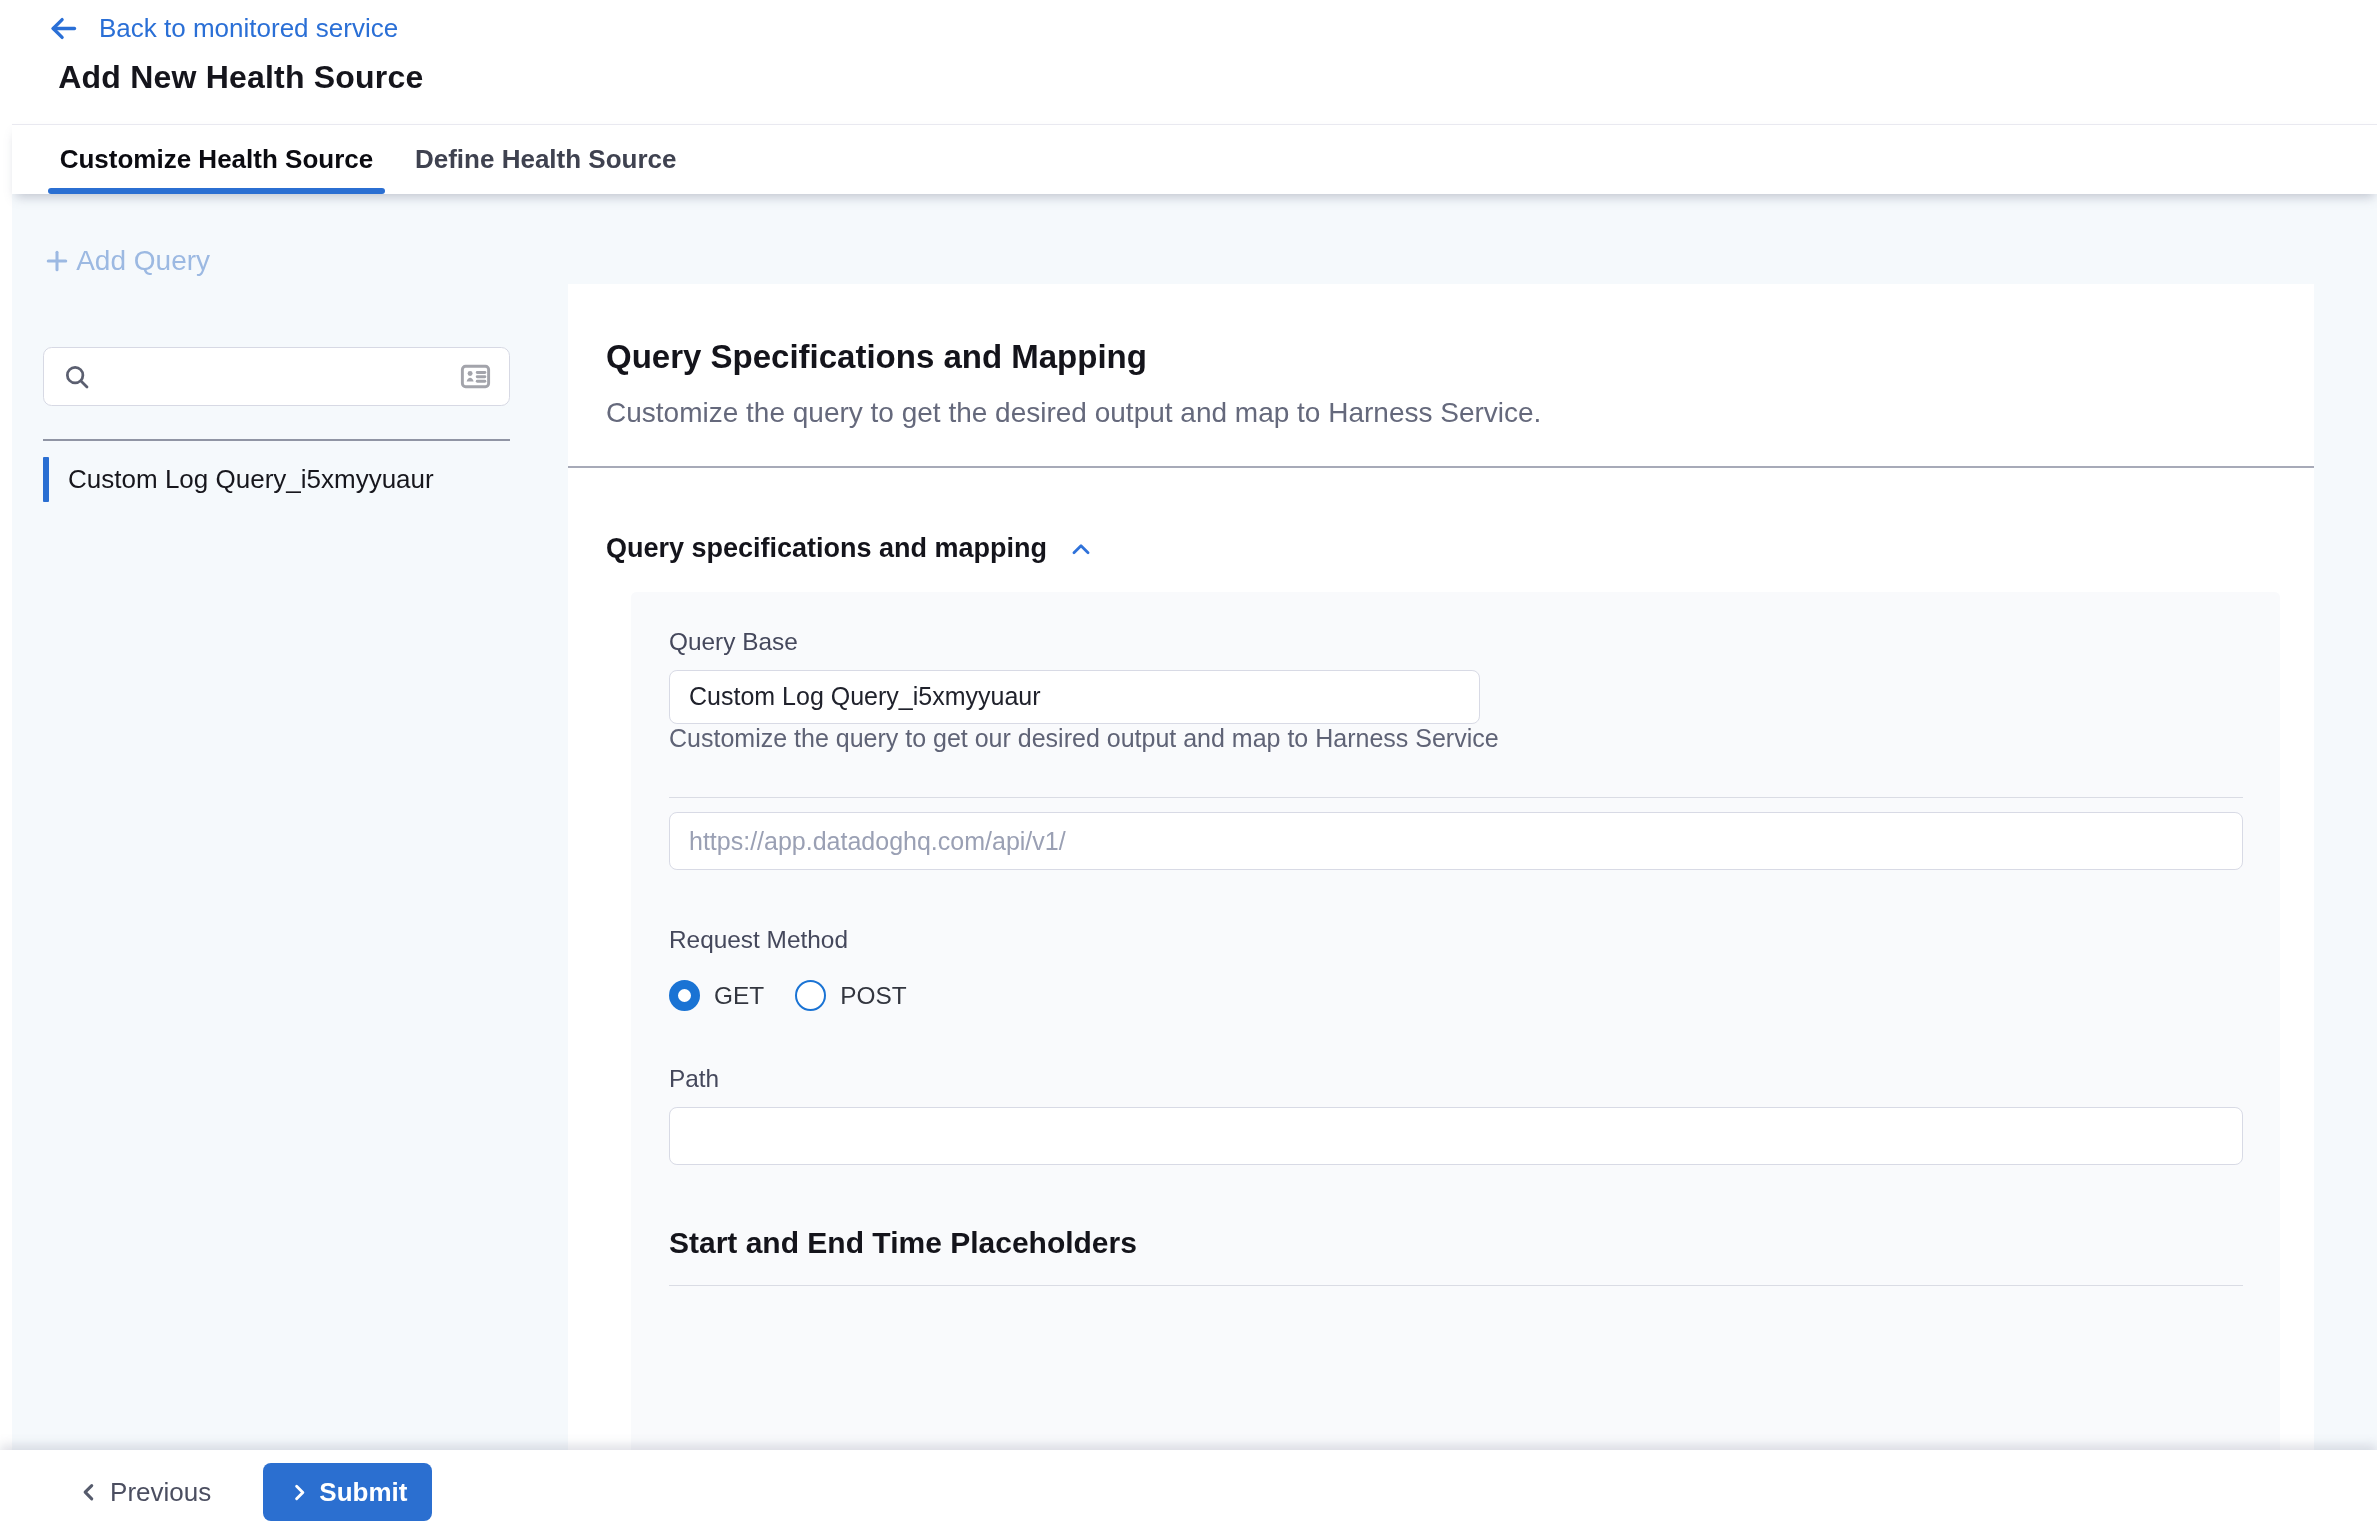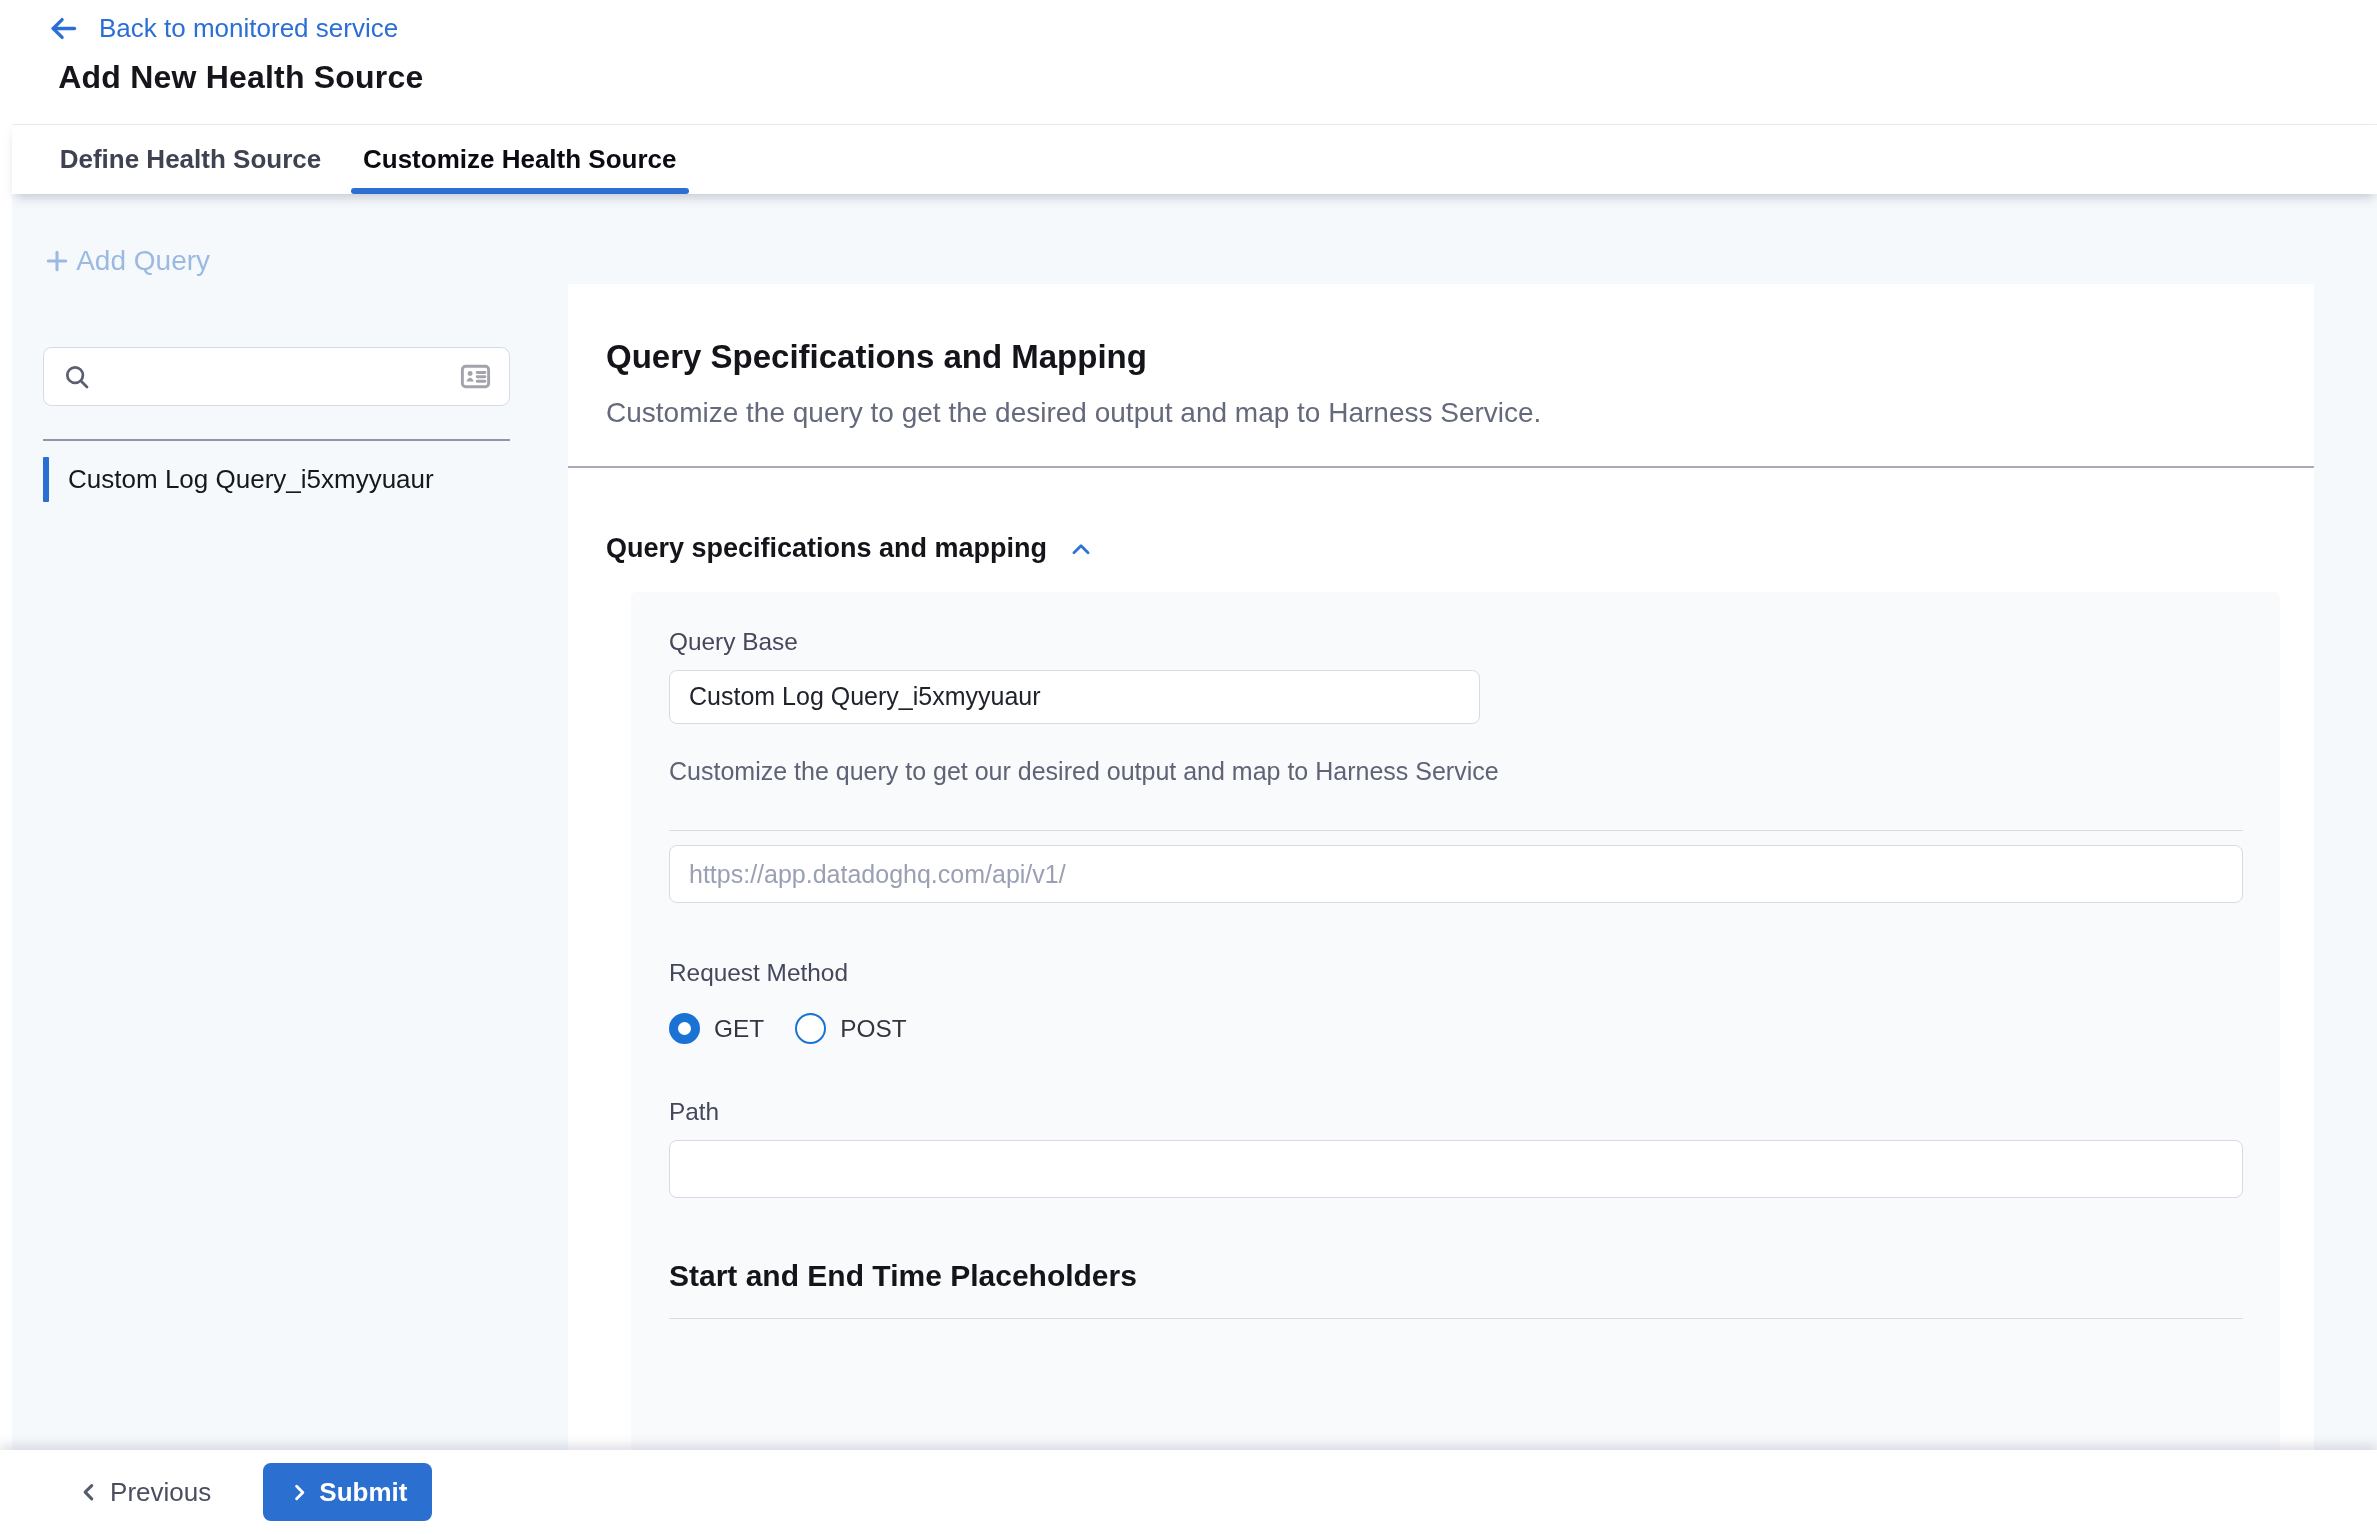--- a/index.html
+++ b/index.html
@@ -46,21 +46,21 @@
   .section-title { font-size:27px; font-weight:700; color:#14141b; }
   .section-row svg { display:block; margin-top:3.5px; }
 
   .inner-panel { margin:28px 0 0 63px; width:1649px; height:864px; background:#f9fafc; border-radius:5.2px; padding:36px 38px 0 38px; }
   .field-label { font-size:24.4px; font-weight:500; color:#45485c; }
   .field-label.disabled { color:#959aad; }
   .text-input { display:block; height:54px; background:#fff; border:1.7px solid #d8dae5; border-radius:7.9px; font-size:25px; color:#20222c; padding:0 19px; outline:none; font-family:"Liberation Sans", sans-serif; }
   .text-input::placeholder { color:#9aa0b4; }
   .w-name { width:811px; margin-top:14px; }
   .w-full { width:1574px; margin-top:14px; height:58px; }
-  .helper-text { margin-top:33px; font-size:25px; color:#5f6376; }
+  .helper-text { font-size:25px; color:#5f6376; }
   .panel-divider { margin-top:44px; height:1.7px; background:#dadce4; width:1574px; }
 
   .baseurl-label { margin-top:75px; }
   .rm-label { margin-top:56px; }
   .radio-row { display:flex; align-items:flex-start; gap:31px; margin-top:26px; }
   .radio-opt { display:flex; align-items:center; gap:14px; cursor:pointer; }
   .radio-circle { width:31px; height:31px; border-radius:50%; background:#fff; border:2.6px solid #1a73d4; }
   .radio-circle.checked { border:9.6px solid #1a73d4; }
   .radio-text { font-size:24.4px; color:#33363f; }
   .path-label { margin-top:54px; }
@@ -87,22 +87,22 @@
             <path d="M20 12H4.5"></path>
             <path d="M11 5.5L4.5 12l6.5 6.5"></path>
           </svg>
       </span>
       <span>Back to monitored service</span>
     </div>
     <h1 class="page-title">Add New Health Source</h1>
   </header>
 
   <nav class="tab-bar">
+    <div class="tab active">Customize Health Source</div>
     <div class="tab">Define Health Source</div>
-    <div class="tab active">Customize Health Source</div>
   </nav>
 
   <div class="content">
 
     <aside class="sidebar">
       <div class="add-query">
         <span>
           <svg width="28" height="28" viewBox="0 0 24 24" fill="none" stroke="currentColor" stroke-width="2.6" stroke-linecap="round">
               <path d="M12 4.5v15"></path>
               <path d="M4.5 12h15"></path>

